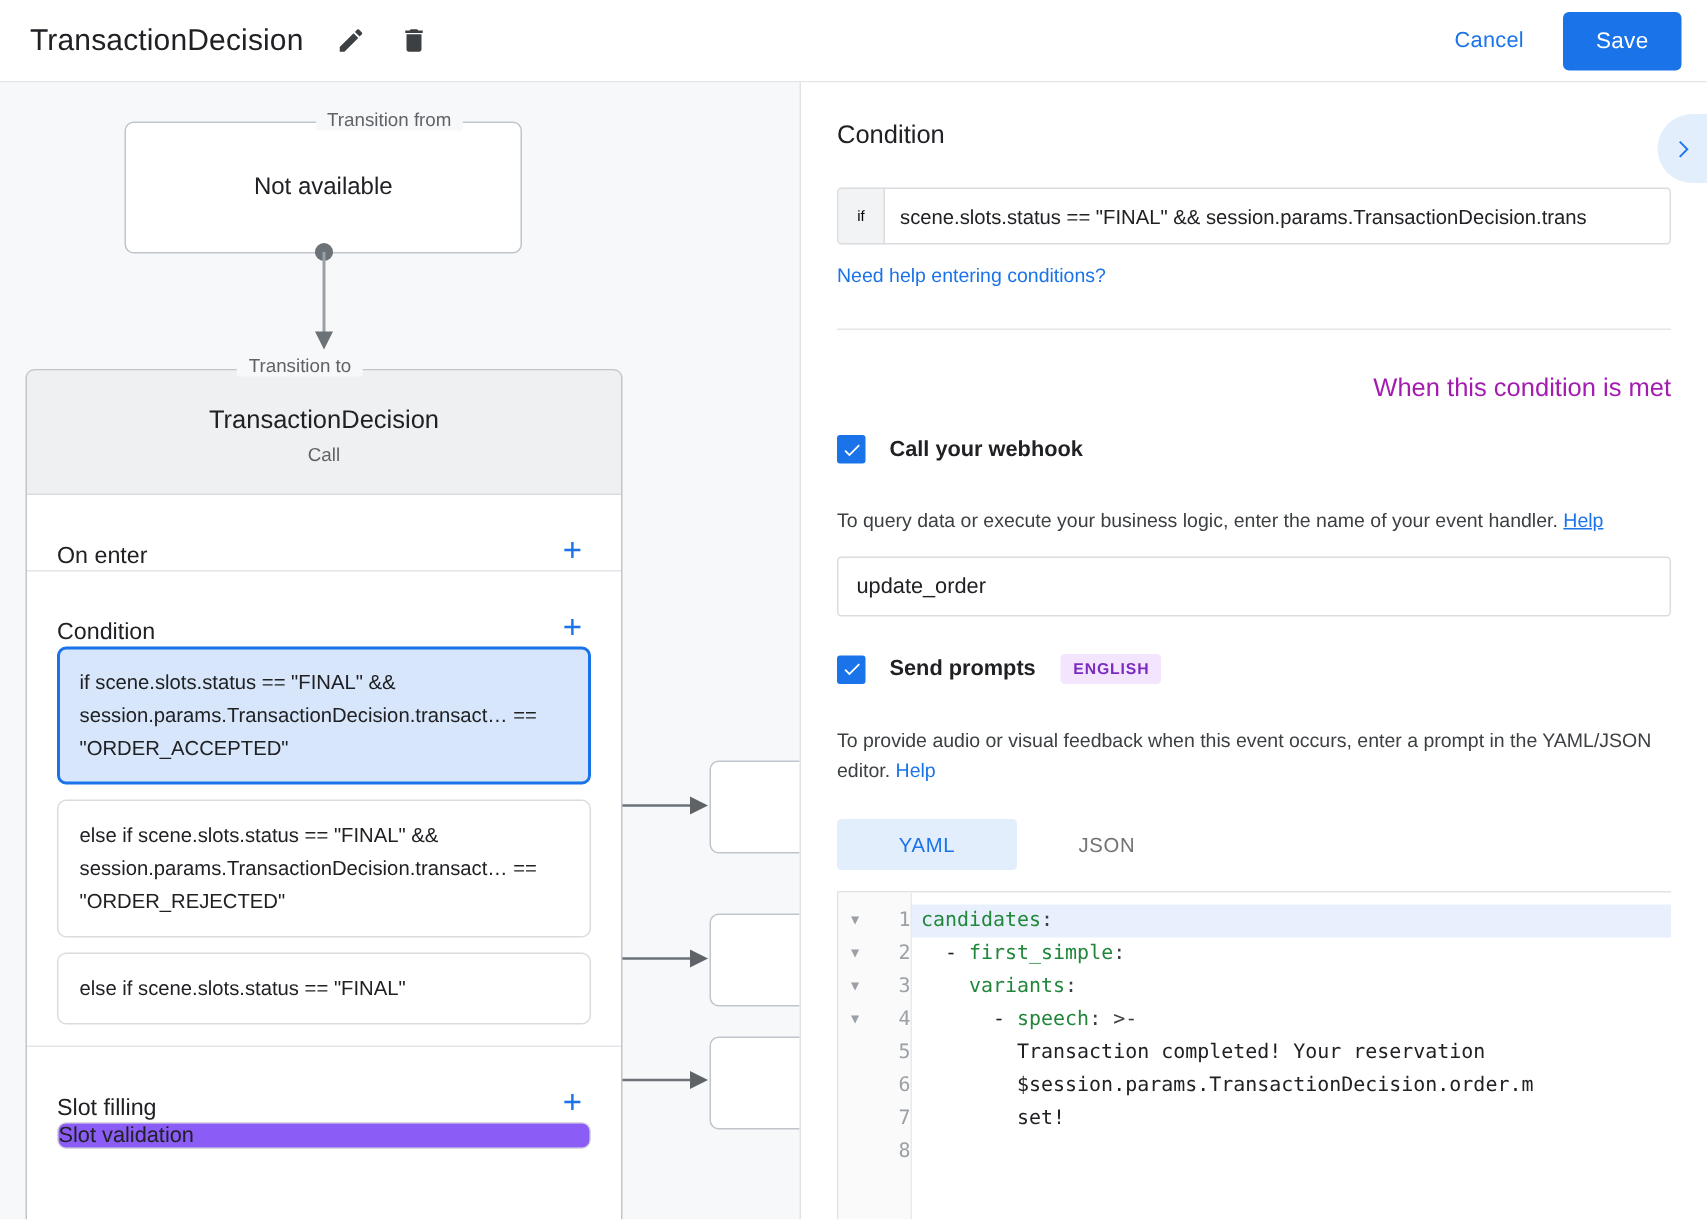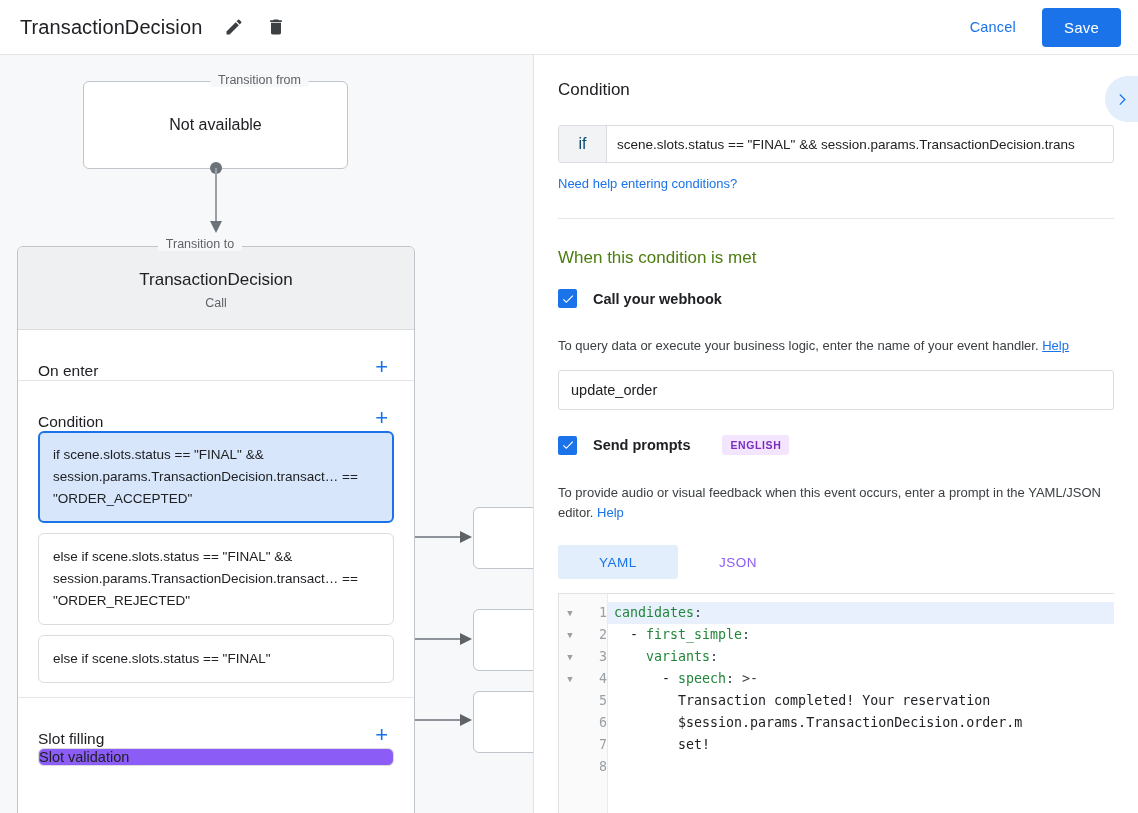--- a/index.html
+++ b/index.html
@@ -159,51 +159,51 @@
     border-radius: 24px 0 0 24px;
     display: flex; align-items: center; justify-content: center;
     cursor: pointer;
   }
 
   .if-row {
     display: flex; border: 1px solid #dadce0; border-radius: 3px;
     height: 38px; overflow: hidden; background: #fff;
   }
   .if-label {
-    width: 48px; background: #f1f3f4;
+    width: 31px; background: #f1f3f4;
     border-right: 1px solid #dadce0;
     display: flex; align-items: center; justify-content: center;
-    font-size: 16px; color: #0c4a6e;
+    font-size: 10px; color: #000000;
   }
   .if-input {
     flex: 1; border: none; outline: none;
     font-size: 13.5px; color: #202124;
     padding: 0 10px;
     font-family: "Liberation Sans", sans-serif;
     background: transparent;
   }
   .help-link {
     display: inline-block; margin-top: 13px;
     color: #1a73e8; font-size: 13px; cursor: pointer;
   }
   .rp-rule { height: 1px; background: #e3e5e8; margin-top: 26px; }
 
-  .met-title { font-size: 17px; color: #4d7c0f; margin-top: 29px; }
+  .met-title { font-size: 17px; color: #a21caf; margin-top: 29px; text-align: right; }
 
   .check-row { display: flex; align-items: center; margin-top: 21px; }
   .checkbox {
     width: 19px; height: 19px; border-radius: 2px;
     background: #1a73e8; display: flex; align-items: center; justify-content: center;
     cursor: pointer; flex: none;
   }
   .check-label {
     margin-left: 16px; font-size: 14.5px; font-weight: 700; color: #202124;
   }
   .badge {
-    margin-left: 32px; background: #f3e5fd; color: #7b2cbf;
+    margin-left: 17px; background: #f3e5fd; color: #7b2cbf;
     font-size: 10.5px; font-weight: 700; letter-spacing: 0.6px;
     padding: 4px 8px; border-radius: 3px;
   }
   .desc {
     margin-top: 28px; font-size: 13px; color: #3c4043; line-height: 20px;
   }
   .desc a { color: #1a73e8; text-decoration: underline; cursor: pointer; }
   .desc a.nounder { text-decoration: none; }
 
   .text-input {
@@ -212,21 +212,21 @@
     padding: 0 12px; font-size: 14.5px; color: #202124;
     font-family: "Liberation Sans", sans-serif;
     outline: none;
   }
 
   .tabs { display: flex; margin-top: 22px; }
   .tab {
     min-width: 120px; height: 34px;
     display: flex; align-items: center; justify-content: center;
     font-size: 13.5px; font-weight: 500; letter-spacing: 0.5px;
-    color: #8b5cf6; cursor: pointer;
+    color: #737373; cursor: pointer;
   }
   .tab.active { color: #1a73e8; background: #e3eefc; border-radius: 3px; }
 
   
   .editor {
     margin-top: 14px;
     border: 1px solid #e0e2e6;
     border-right: none;
     background: #fff;
     height: 270px;

